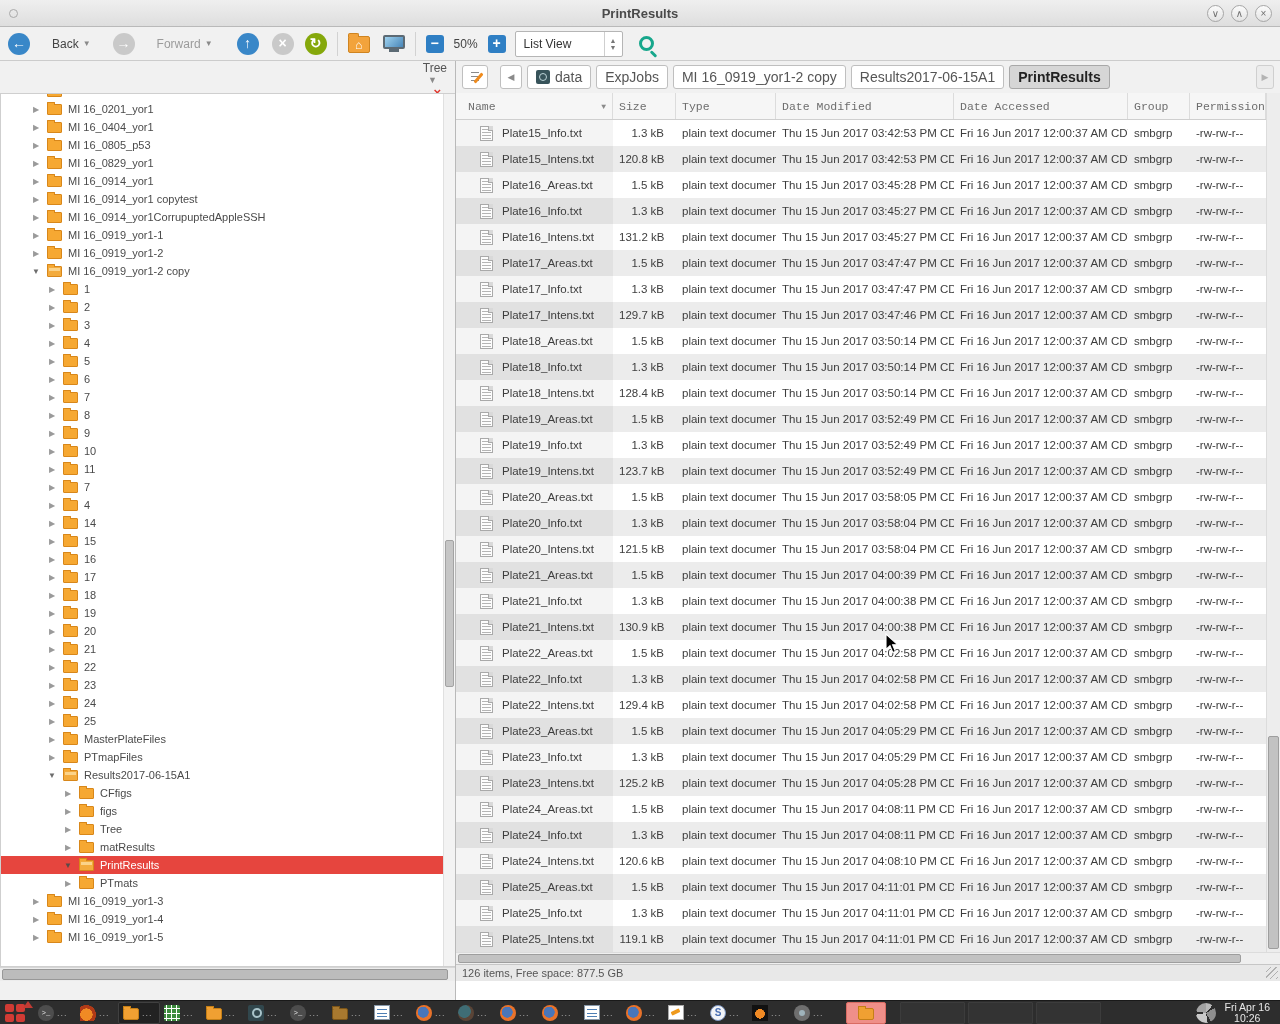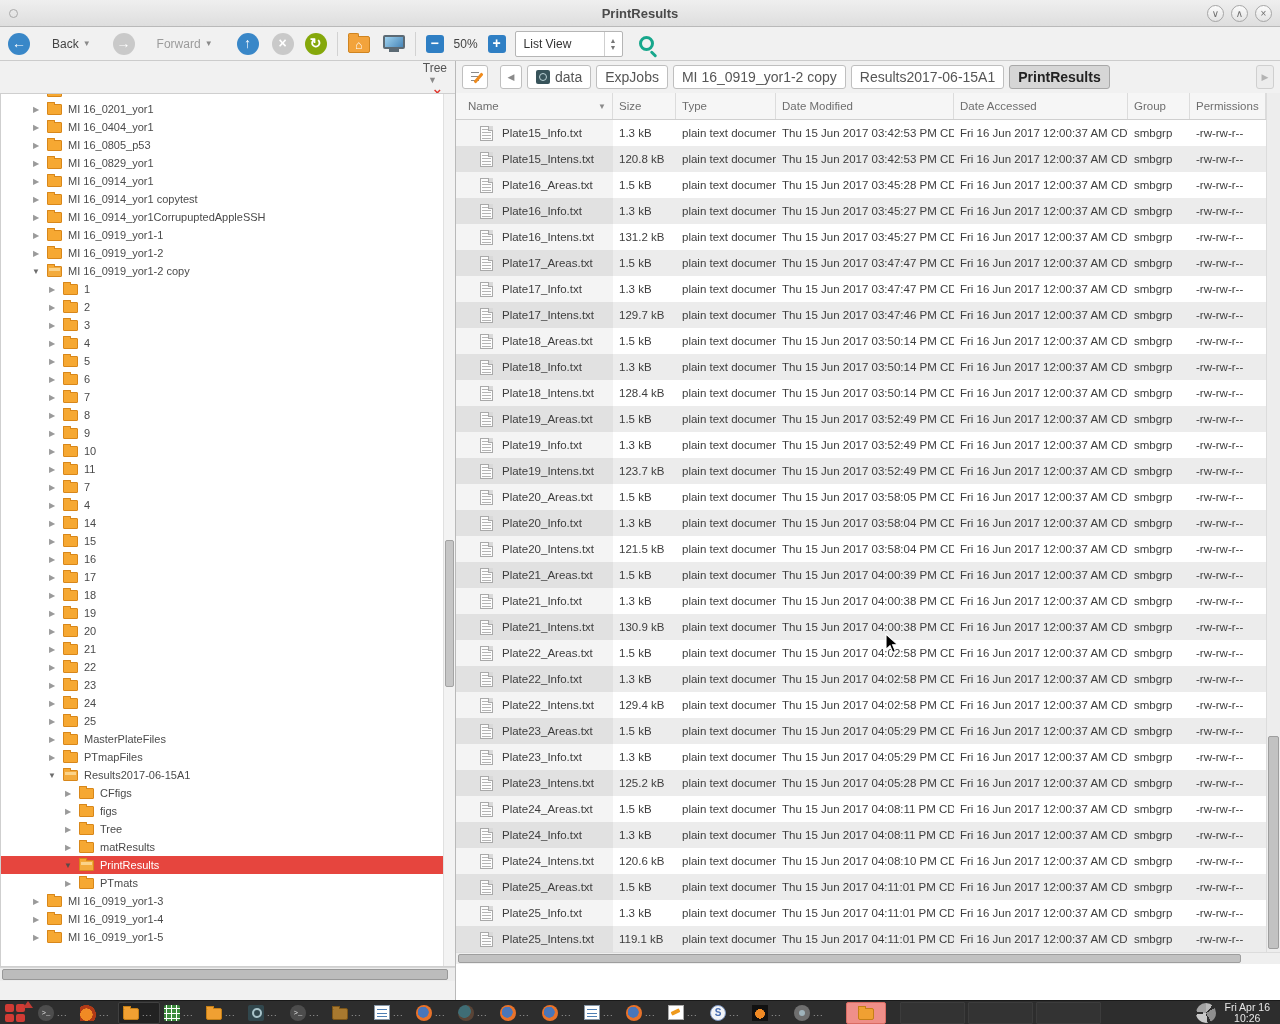--- a/index.html
+++ b/index.html
@@ -85,31 +85,31 @@
   .pb-edit .pen{position:absolute;width:3px;height:12px;background:#ef8b1d;left:14px;top:6px;transform:rotate(40deg);border-radius:1px;}
   .pb-arrow{width:22px;justify-content:center;color:#8a8a8a;font-size:9px;}
   .drive-ic{width:14px;height:14px;background:#37535a;border-radius:2px;margin-right:5px;position:relative;}
   .drive-ic::after{content:"";position:absolute;left:3px;top:3px;width:6px;height:6px;border:1.5px solid #bcd3d8;border-radius:50%;}
   .pb-next{position:absolute;right:6px;top:4px;width:18px;height:24px;border:1px solid #cfcfcf;border-radius:3px;
     background:#ececec;color:#b3b3b3;font-size:9px;line-height:22px;text-align:center;}
 
   
   .listzone{height:871px;position:relative;}
   .list-header{height:27px;display:grid;grid-template-columns:157px 63px 100px 178px 174px 62px 76px;
-    background:#f6f6f6;border-bottom:1px solid #cfcfcf;width:810px;}
+    background:#f6f6f6;border-bottom:1px solid #cfcfcf;width:810px;font-family:Liberation Mono, monospace;}
   .hcell{font-size:11.5px;color:#6e6e6e;display:flex;align-items:center;border-right:1px solid #dcdcdc;padding-left:6px;}
   .hcell.first{padding-left:12px;}
   .hcell .sort{margin-left:auto;margin-right:6px;font-size:8px;color:#8a8a8a;}
   .rows{width:810px;}
   .frow{height:26px;display:grid;grid-template-columns:157px 63px 100px 178px 174px 62px 76px;align-items:center;
     font-size:11.5px;color:#3d3d3d;background:#fff;}
   .frow:nth-child(even){background:#ececec;}
   .fcell{white-space:nowrap;overflow:hidden;padding-left:6px;}
   .fcell.namec{display:flex;align-items:center;height:100%;background:rgba(0,0,0,0.045);padding-left:24px;}
-  .fcell.sizec{padding-right:12px;}
+  .fcell.sizec{text-align:right;padding-right:12px;}
   .fileic{width:13px;height:15px;background:#fdfdfd;border:1px solid #a9a9a9;position:relative;flex:0 0 auto;
     background-image:repeating-linear-gradient(#b5b5b5 0 1px,transparent 1px 3px);background-size:9px 11px;
     background-position:1px 2px;background-repeat:no-repeat;}
   .fileic::after{content:"";position:absolute;right:-1px;top:-1px;width:4px;height:4px;background:#d9d9d9;border-left:1px solid #a9a9a9;border-bottom:1px solid #a9a9a9;}
   .fname{margin-left:9px;}
   .list-vscroll{position:absolute;top:0;right:0;width:14px;bottom:12px;background:#ededed;border-left:1px solid #dcdcdc;}
   .list-vthumb{position:absolute;left:1px;right:1px;top:643px;height:213px;background:#c2c2c2;border:1px solid #9e9e9e;border-radius:2px;}
   .list-hscroll{position:absolute;left:0;right:0;bottom:0;height:12px;background:#efefef;border-top:1px solid #dcdcdc;}
   .list-hthumb{position:absolute;top:1px;bottom:1px;left:2px;width:783px;background:#c2c2c2;border:1px solid #9e9e9e;border-radius:2px;}
 
@@ -914,20 +914,24 @@
             </div>
           </div>
         <div class="list-vscroll">
             <div class="list-vthumb"></div>
           </div>
         <div class="list-hscroll">
             <div class="list-hthumb"></div>
           </div>
       </div>
 
+      <div class="statusbar">
+        <span>126 items, Free space: 877.5 GB</span>
+        <div class="grip"></div>
+      </div>
     </div>
   </div>
 
   <div class="taskbar">
     <div class="tb-logo">
         <i></i>
         <i></i>
         <i></i>
         <i></i>
         <b></b>

